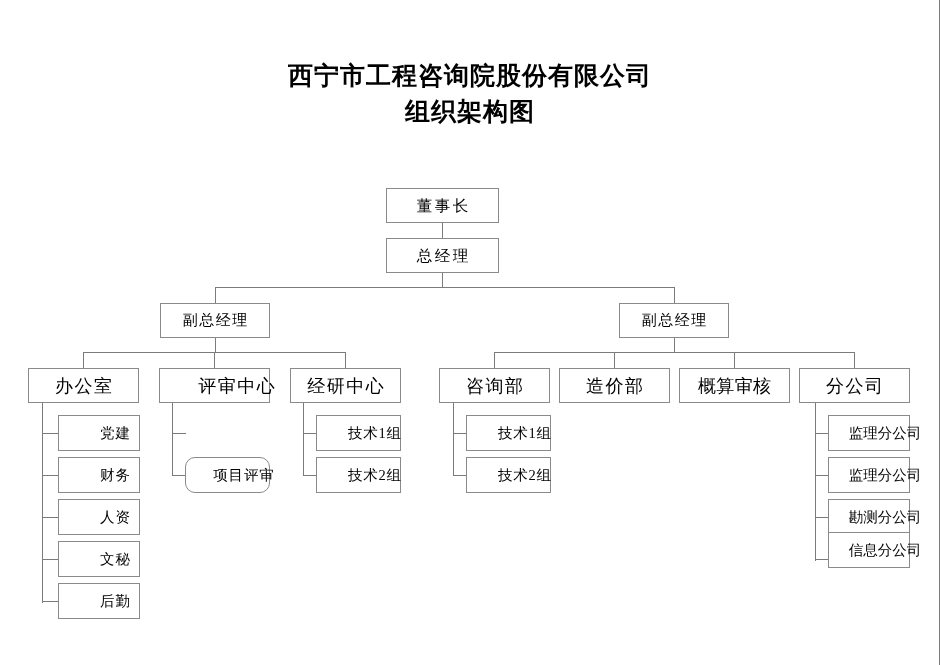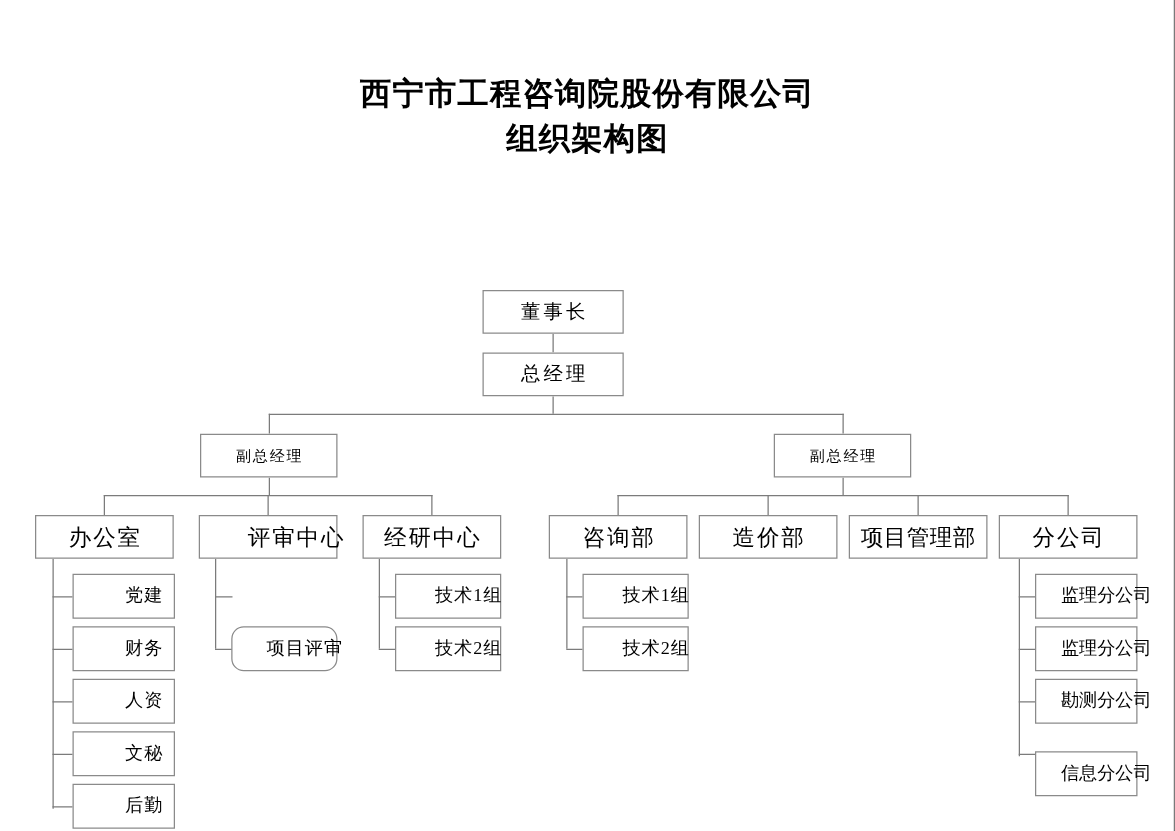--- a/index.html
+++ b/index.html
@@ -36,41 +36,40 @@
     color: #000000;
     letter-spacing: 1px;
   }
   
   #chart {
     position: absolute;
     left: 0;
     top: 0;
     width: 940px;
     height: 571px;
-    margin-top: 44px;
   }
   .node {
     position: absolute;
     box-sizing: border-box;
     border: 1px solid #8a8a8a;
     background: #ffffff;
     color: #000000;
     display: flex;
     align-items: center;
     justify-content: center;
     font-family: "Liberation Serif", "DejaVu Serif", serif;
     font-size: 15px;
     line-height: 1;
     letter-spacing: 1.5px;
     text-indent: 1.5px;
     white-space: nowrap;
     z-index: 3;
   }
   .node.lvl1 { font-size: 15.5px; letter-spacing: 2.5px; text-indent: 2.5px; }
-  .node.lvl2 { font-size: 12px;   letter-spacing: 1.5px; text-indent: 1.5px; }
+  .node.lvl2 { font-size: 15px;   letter-spacing: 1.5px; text-indent: 1.5px; }
   .node.lvl3 { font-size: 18px;   letter-spacing: 1.5px; text-indent: 1.5px; }
   .node.lvl4 { font-size: 14.5px; letter-spacing: 0.8px; text-indent: 0.8px; padding-left: 32px; }
   .node.lvl4.wide { font-size: 14.5px; letter-spacing: 0px; text-indent: 0px; }
   .node.tight { letter-spacing: 0.4px; text-indent: 0.4px; }
 
   
   .ln {
     position: absolute;
     background: #7b7b7b;
     z-index: 1;
@@ -141,36 +140,36 @@
 
     <div class="node lvl2" style="left:160px; top:303px; width:110px; height:35px;">副总经理</div>
     <div class="node lvl2" style="left:619px; top:303px; width:110px; height:35px;">副总经理</div>
 
     <div class="node lvl3" style="left:28px; top:368px; width:111px; height:35px;">办公室</div>
     <div class="node lvl3" style="left:159px; top:368px; width:111px; height:35px;padding-left:44px;">评审中心</div>
     <div class="node lvl3" style="left:290px; top:368px; width:111px; height:35px;">经研中心</div>
 
     <div class="node lvl3" style="left:439px; top:368px; width:111px; height:35px;">咨询部</div>
     <div class="node lvl3" style="left:559px; top:368px; width:111px; height:35px;">造价部</div>
-    <div class="node lvl3 tight" style="left:679px; top:368px; width:111px; height:35px;">项目管理部</div>
+    <div class="node lvl3 tight" style="left:679px; top:368px; width:111px; height:35px;">概算审核</div>
     <div class="node lvl3" style="left:799px; top:368px; width:111px; height:35px;">分公司</div>
 
     <div class="node lvl4" style="left:58px; top:415px; width:82px; height:36px;">党建</div>
     <div class="node lvl4" style="left:58px; top:457px; width:82px; height:36px;">财务</div>
     <div class="node lvl4" style="left:58px; top:499px; width:82px; height:36px;">人资</div>
     <div class="node lvl4" style="left:58px; top:541px; width:82px; height:36px;">文秘</div>
     <div class="node lvl4" style="left:58px; top:583px; width:82px; height:36px;">后勤</div>
 
     <div class="node lvl4" style="left:185px; top:457px; width:85px; height:36px;border-radius:10px;">项目评审</div>
 
     <div class="node lvl4" style="left:316px; top:415px; width:85px; height:36px;">技术1组</div>
     <div class="node lvl4" style="left:316px; top:457px; width:85px; height:36px;">技术2组</div>
 
     <div class="node lvl4" style="left:466px; top:415px; width:85px; height:36px;">技术1组</div>
     <div class="node lvl4" style="left:466px; top:457px; width:85px; height:36px;">技术2组</div>
 
     <div class="node lvl4 wide" style="left:828px; top:415px; width:82px; height:36px;">监理分公司</div>
     <div class="node lvl4 wide" style="left:828px; top:457px; width:82px; height:36px;">监理分公司</div>
     <div class="node lvl4 wide" style="left:828px; top:499px; width:82px; height:36px;">勘测分公司</div>
-    <div class="node lvl4 wide" style="left:828px; top:557px; width:82px; height:36px;">信息分公司</div>
+    <div class="node lvl4 wide" style="left:828px; top:532px; width:82px; height:36px;">信息分公司</div>
 
   </div>
 </div>
 
 </body></html>

